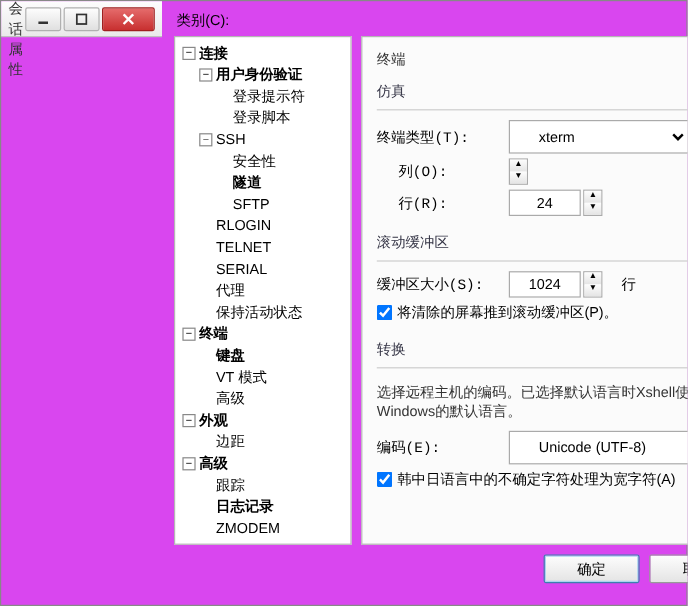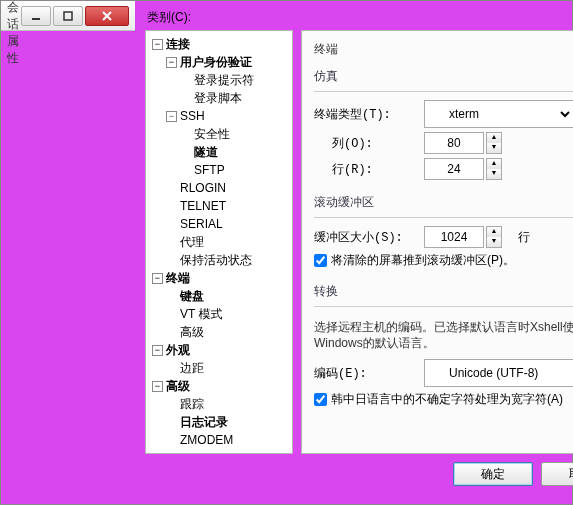--- a/index.html
+++ b/index.html
@@ -240,21 +240,20 @@
           </svg>
 
         <div class="group-title">仿真</div>
         <hr class="sep">
         <div class="row">
           <label class="lab">终端类型(T):</label>
           <select class="combo wide"><option>xterm</option></select>
         </div>
         <div class="row" style="padding-left:18px;">
           <label class="lab" style="width:92px">列(O):</label>
-          <input type="text" class="spin" value="80" style="">
           <span class="spin-btns">
               <span>▲</span>
               <span>▼</span>
             </span>
         </div>
         <div class="row" style="padding-left:18px;">
           <label class="lab" style="width:92px">行(R):</label>
           <input type="text" class="spin" value="24" style="">
           <span class="spin-btns">
               <span>▲</span>

